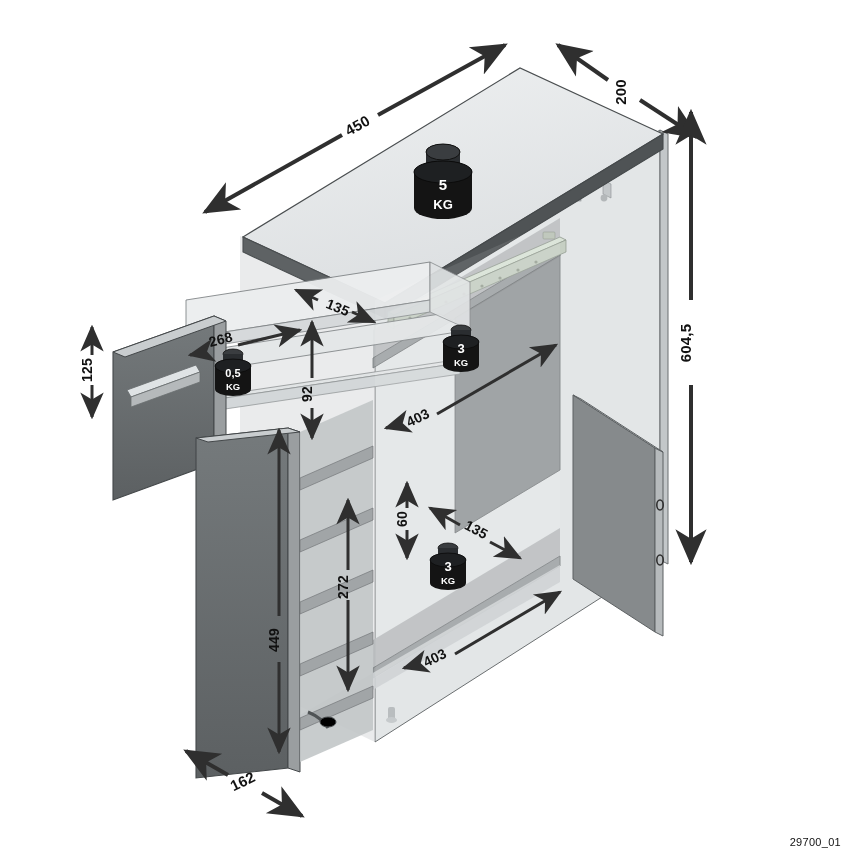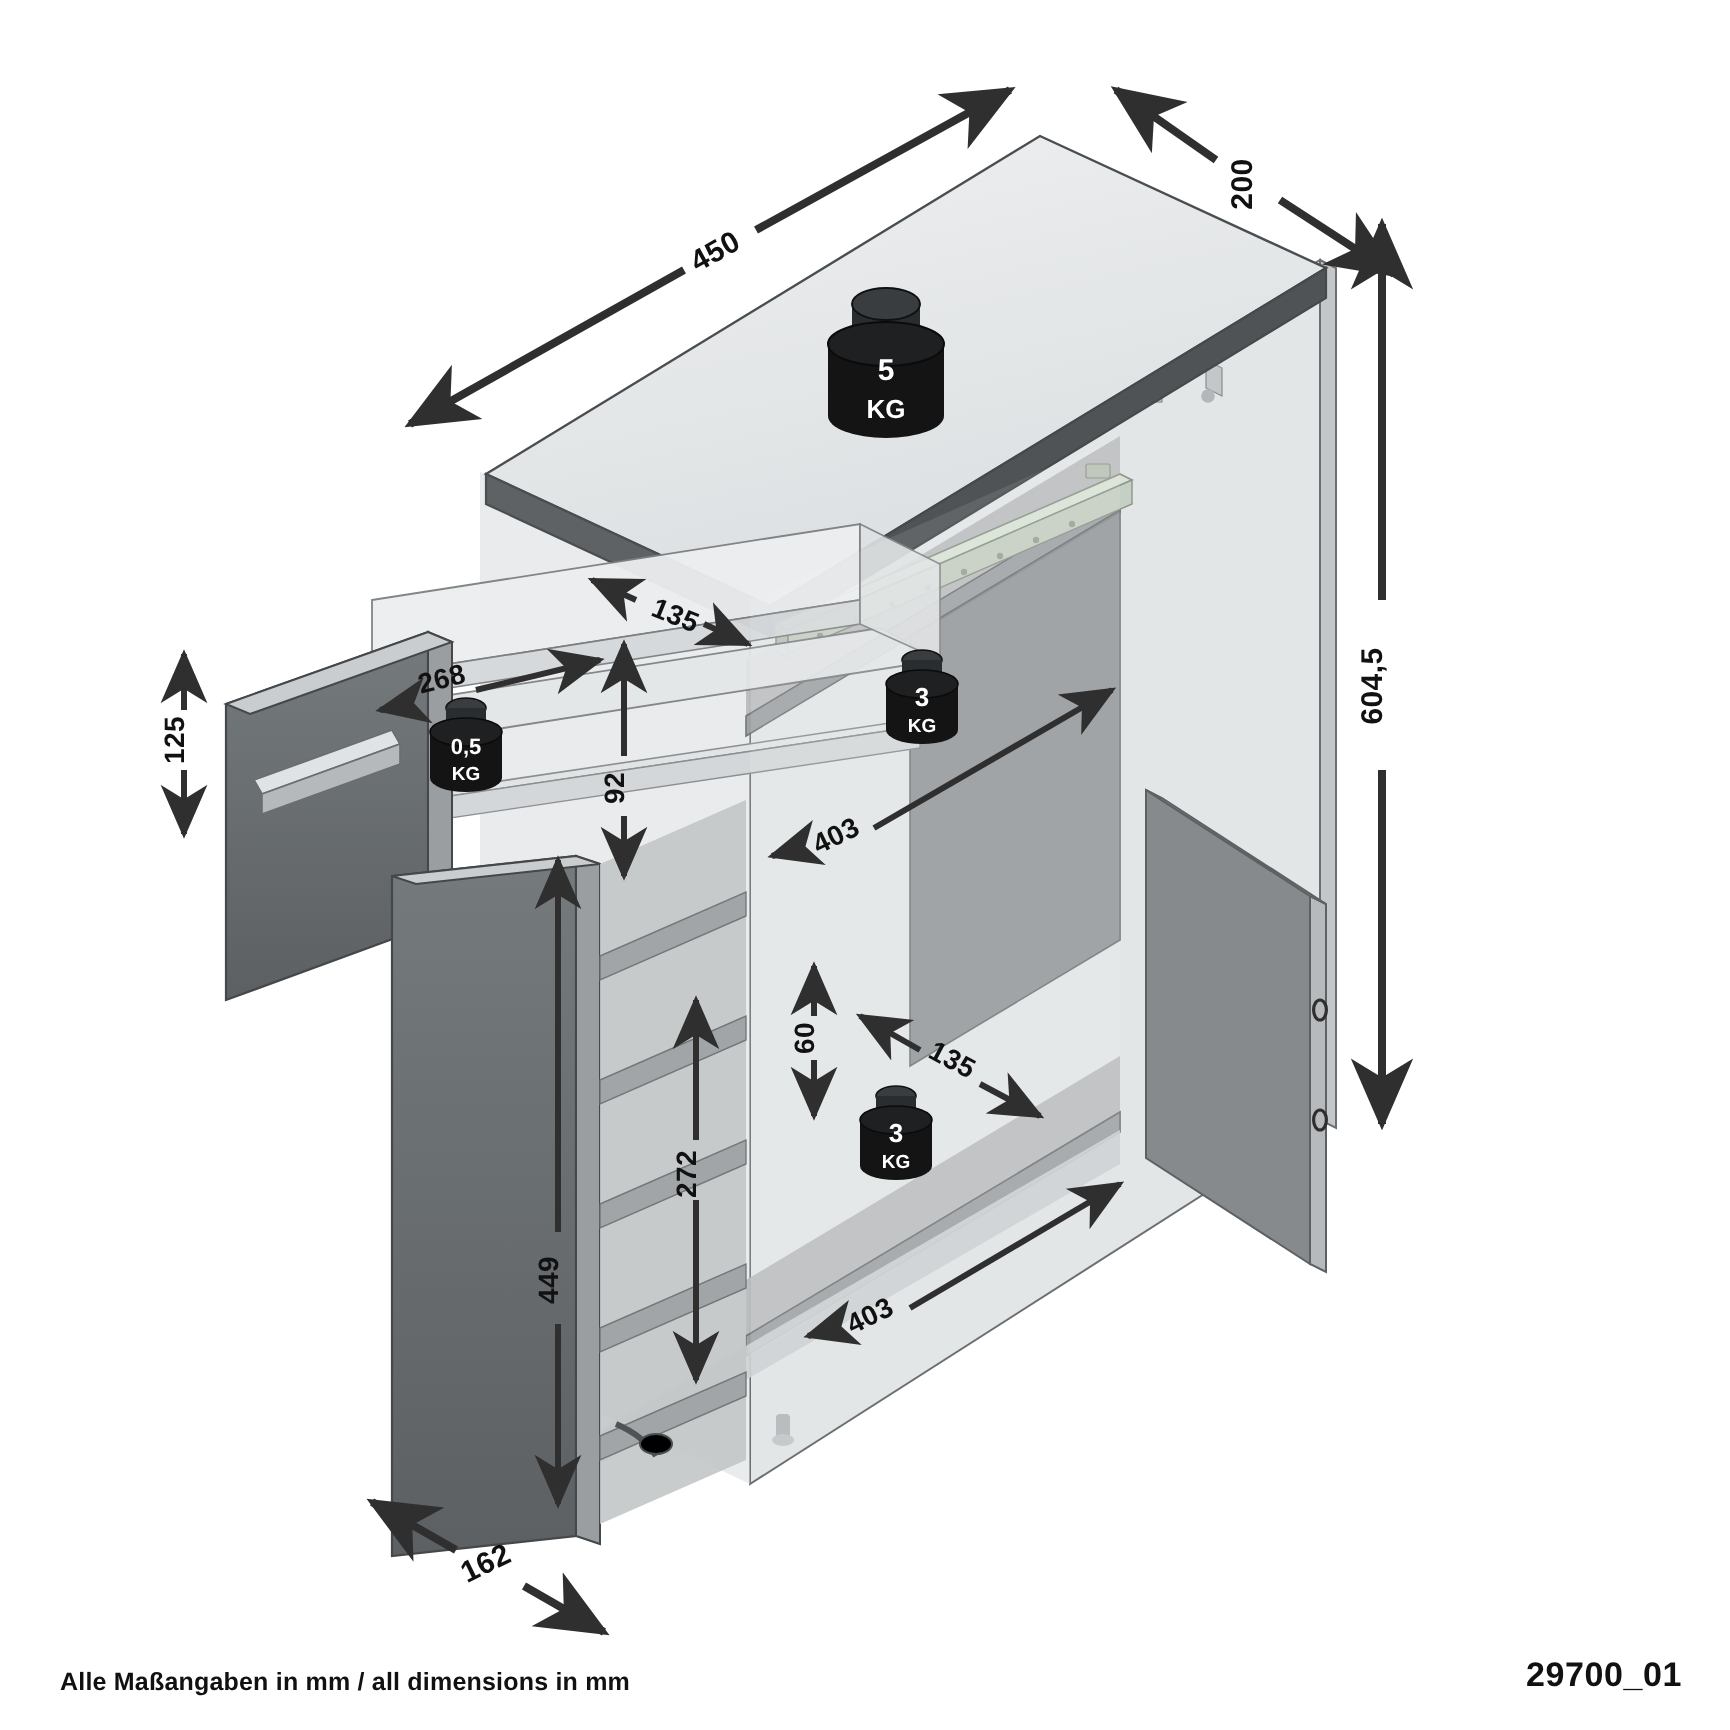--- a/index.html
+++ b/index.html
@@ -12,22 +12,22 @@
            font-size:15px;fill:#111;letter-spacing:.2px;}
   .kgnum{font-family:"Liberation Sans",sans-serif;font-weight:700;
          font-size:15px;fill:#fff;text-anchor:middle;}
   .kgnum.sm{font-size:11px;}
   .kgunit{font-family:"Liberation Sans",sans-serif;font-weight:700;
           font-size:13px;fill:#fff;text-anchor:middle;}
   .kgunit.sm{font-size:9.5px;}
 
   .footer{position:absolute;left:30px;bottom:17px;font-size:12.5px;
           font-weight:600;color:#111;letter-spacing:.1px;}
-  .code{position:absolute;right:24px;bottom:17px;font-size:17px;
-        font-weight:700;color:#111;letter-spacing:.3px;}
+  .code{position:absolute;right:24px;bottom:17px;font-size:11px;
+        font-weight:400;color:#111;letter-spacing:.3px;}
 </style>
 </head>
 <body>
 
 <div id="stage">
 
 <svg id="drawing" viewBox="0 0 865 865">
   <defs>
     <marker id="ah" markerWidth="9" markerHeight="9" refX="8.2" refY="4.5" orient="auto" markerUnits="strokeWidth">
       <path d="M0,0.6 L9,4.5 L0,8.4 L2.4,4.5 Z" fill="#2f2f2f"></path>
@@ -290,16 +290,15 @@
       <ellipse cx="448" cy="548" rx="10" ry="5" fill="#3a3d40" stroke="#111" stroke-width="0.8"></ellipse>
       <path d="M438,548 L438,555 a10,5 0 0 0 20,0 L458,548" fill="#2a2d30"></path>
       <path d="M430,560 a18,7 0 0 1 36,0 L466,583 a18,7 0 0 1 -36,0 Z" fill="#141414"></path>
       <ellipse cx="448" cy="560" rx="18" ry="7" fill="#1e2022" stroke="#0b0b0b" stroke-width="0.8"></ellipse>
       <text class="kgnum sm" x="448" y="571" style="font-size:13px">3</text>
       <text class="kgunit sm" x="448" y="584">KG</text>
     </g>
   </g>
 </svg>
 
-<div class="footer">Alle Maßangaben in mm / all dimensions in mm</div>
 <div class="code">29700_01</div>
 
 </div>
 
 </body></html>

